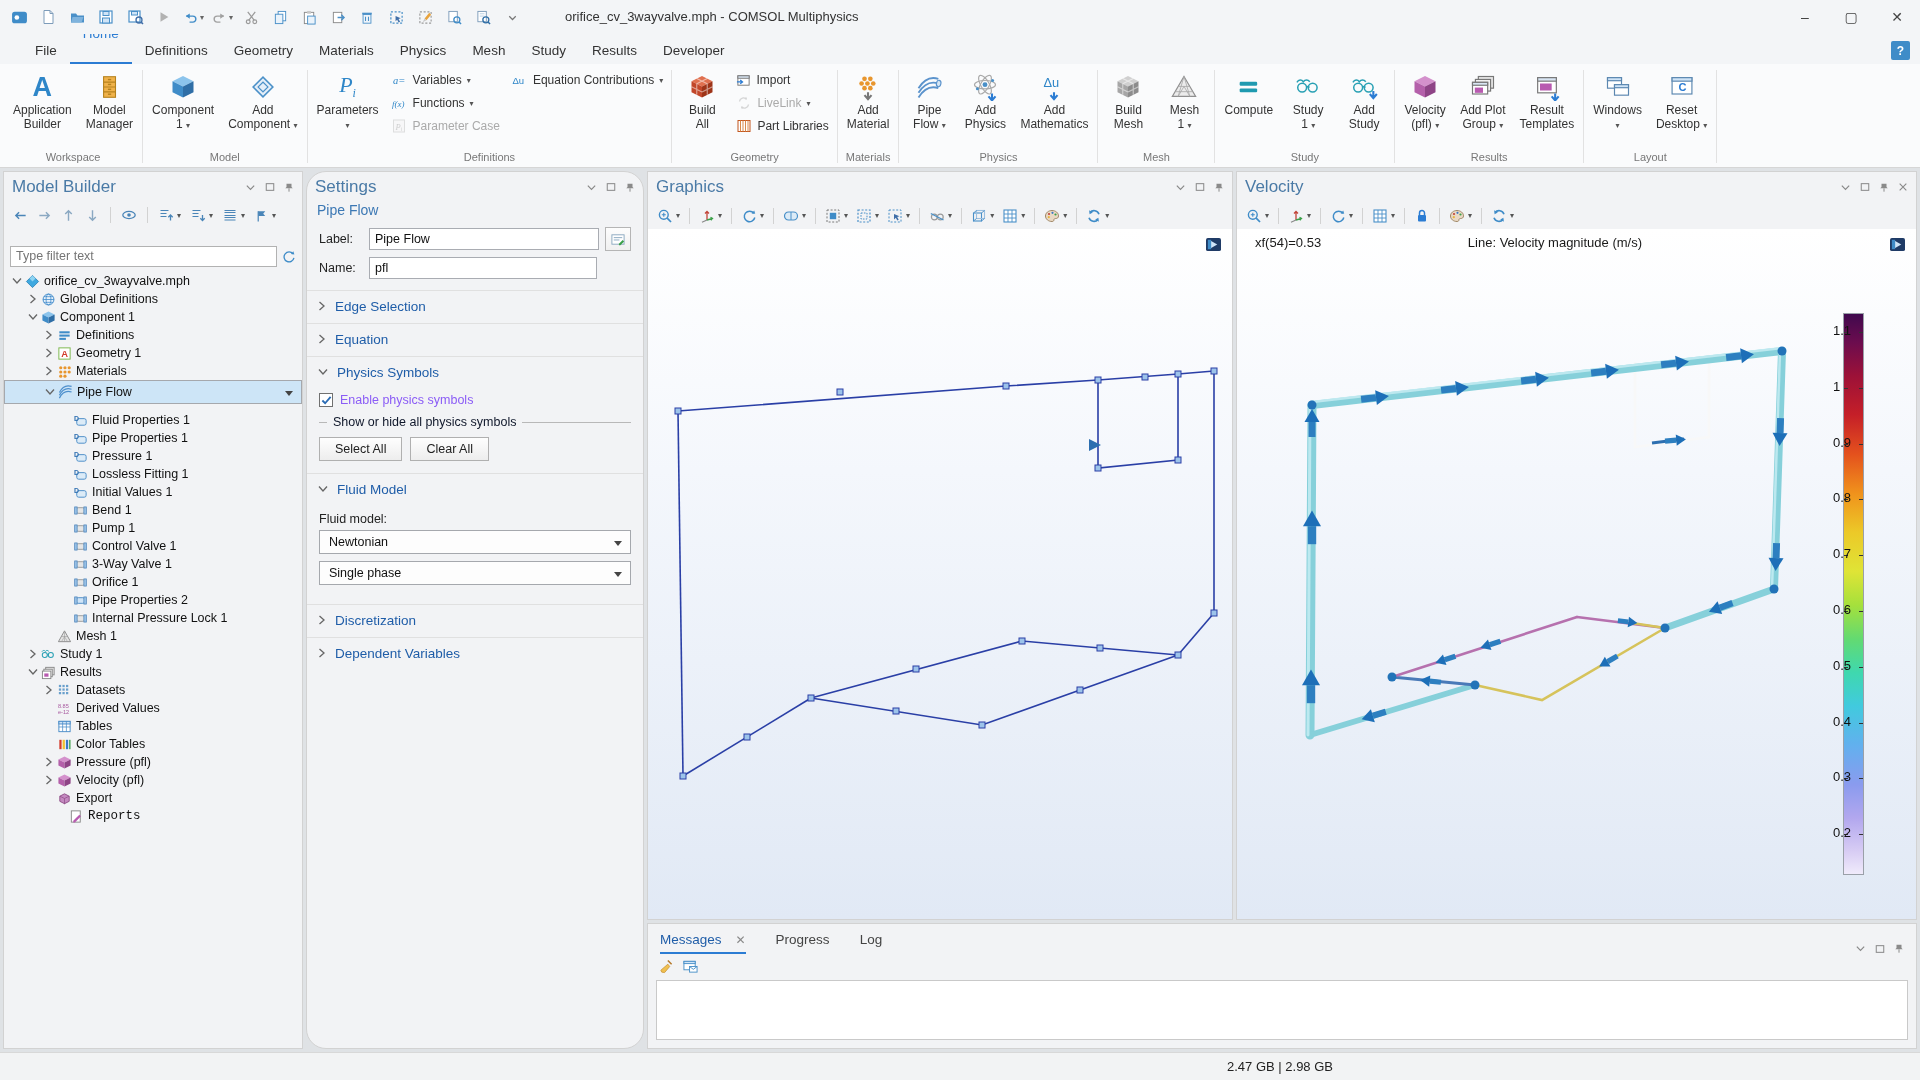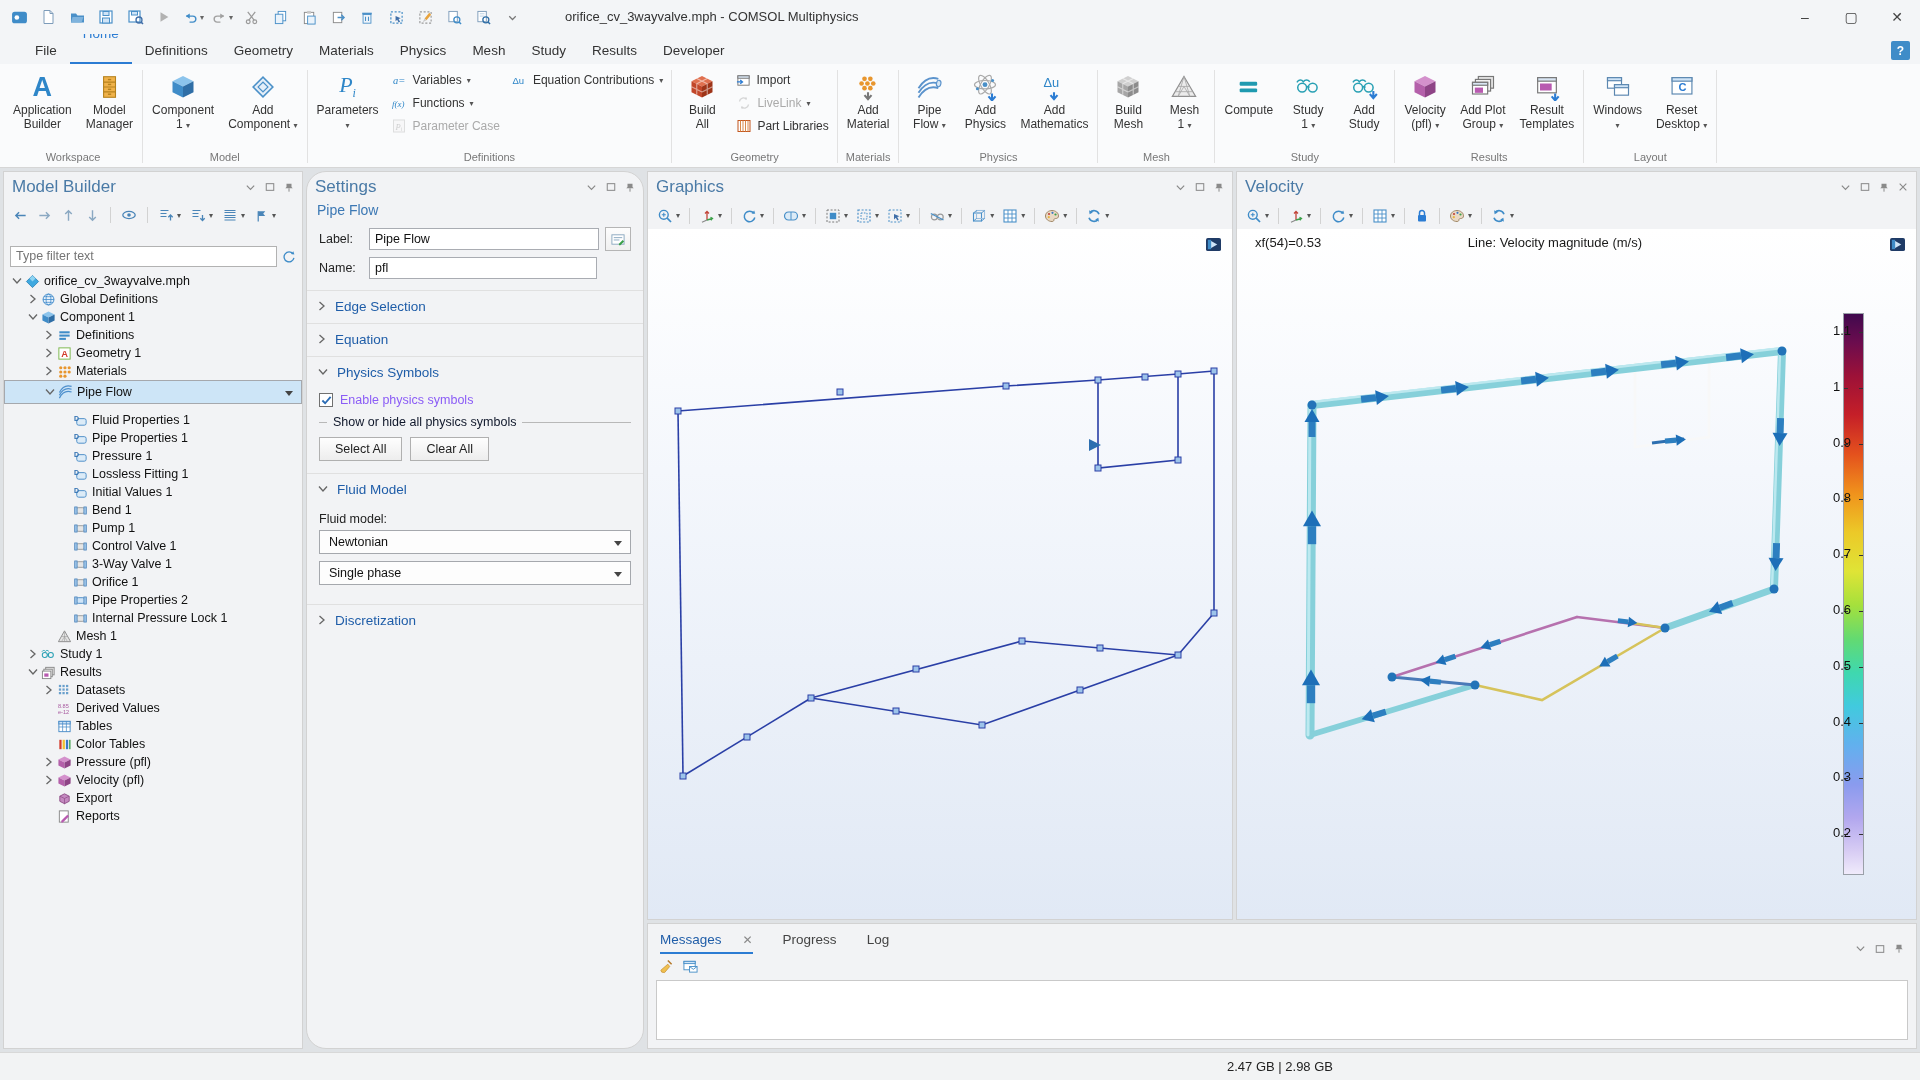--- a/index.html
+++ b/index.html
@@ -93,21 +93,21 @@
   .v-info{position:absolute;top:6px;left:18px;font-size:13px;color:#1a1a1a;}
   .v-line{position:absolute;top:6px;left:34%;font-size:13px;color:#1a1a1a;}
   .colorbar{position:absolute;top:84px;right:52px;width:21px;height:562px;border:1px solid #9aa0a8;
     background:linear-gradient(180deg,#40094e 0%,#6b0c4e 5%,#9c1138 11%,#c51f28 18%,#e4511d 25%,#f0921c 32%,
       #ecc928 39%,#dfe436 46%,#a5e03c 52%,#63da71 58%,#3fd8ae 64%,#41cade 70%,#62b0ee 77%,#8a9bee 84%,
       #b2a7ee 90%,#d8cdf4 96%,#f0ebfb 100%);}
   .cb-tick{position:absolute;width:4px;height:1px;background:#333;}
   .cb-lab{position:absolute;left:29px;font-size:13px;color:#111;}
   
   .mtabs{display:flex;align-items:flex-end;height:30px;padding:0 12px;gap:30px;flex:none;}
-  .mtab{font-size:13.5px;color:#444;padding-bottom:7px;display:flex;align-items:center;gap:21px;}
+  .mtab{font-size:13.5px;color:#444;padding-bottom:7px;display:flex;align-items:center;gap:14px;}
   .mtab.active{color:#1f5da8;border-bottom:2px solid #2b7cd3;padding-bottom:5px;}
   .mtab .x{color:#888;font-size:12px;}
   .m-toolbar{height:24px;display:flex;align-items:center;gap:9px;padding:0 10px;flex:none;}
   .m-body{flex:1;margin:2px 8px 8px;background:#fff;border:1px solid #c9c9c9;}
   
   .statusbar{position:absolute;left:0;right:0;bottom:0;height:28px;background:#f2f3f4;border-top:1px solid #d8d8d8;}
   .mem{position:absolute;left:650px;width:1260px;text-align:center;line-height:27px;font-size:13px;color:#222;}
 </style>
 </head>
 <body>
@@ -1065,21 +1065,21 @@
         <div class="trow" style="padding-left: 38px;">
           <span class="texp"></span>
           <span class="ticon">
             <svg width="15" height="15" viewBox="0 0 16 16">
               <path d="M3 5.5l5-2.5 5 2.5v5.5l-5 2.5-5-2.5z" fill="#c489c0" stroke="#8f4f88"></path>
               <path d="M3 5.5l5 2.5 5-2.5M8 8v6" stroke="#8f4f88" fill="none" stroke-width="0.8"></path>
             </svg>
           </span>
           <span>Export</span>
         </div>
-        <div class="trow" style="padding-left: 38px;">
+        <div class="trow" style="padding-left: 50px; font-family: Liberation Mono, monospace;">
           <span class="texp"></span>
           <span class="ticon">
             <svg width="15" height="15" viewBox="0 0 16 16">
               <rect x="2.5" y="2" width="9.5" height="12" fill="#fff" stroke="#888"></rect>
               <path d="M4.5 12.5l6.5-6.5 1.8 1.8-6.5 6.5H4.5z" fill="#b85ab0"></path>
             </svg>
           </span>
           <span>Reports</span>
         </div>
       </div>
@@ -1186,20 +1186,28 @@
           <span>Single phase</span>
         </div>
     </div>
     <div class="sect">
       <span class="chev">
           <svg width="8" height="10" viewBox="0 0 8 10">
             <path d="M1.5 1l4.5 4-4.5 4" fill="none" stroke="#666" stroke-width="1.3"></path>
           </svg>
         </span>
       <span class="sect-label">Discretization</span>
+    </div>
+    <div class="sect">
+      <span class="chev">
+          <svg width="8" height="10" viewBox="0 0 8 10">
+            <path d="M1.5 1l4.5 4-4.5 4" fill="none" stroke="#666" stroke-width="1.3"></path>
+          </svg>
+        </span>
+      <span class="sect-label">Dependent Variables</span>
     </div>
   </div>
 
   <div class="right-col">
     <div class="canvases">
 
       <div class="panel" id="graphics-panel">
         <div class="phead">
           <span class="ptitle">Graphics</span>
           <span class="pctrl" id="gfx-ctrl">

